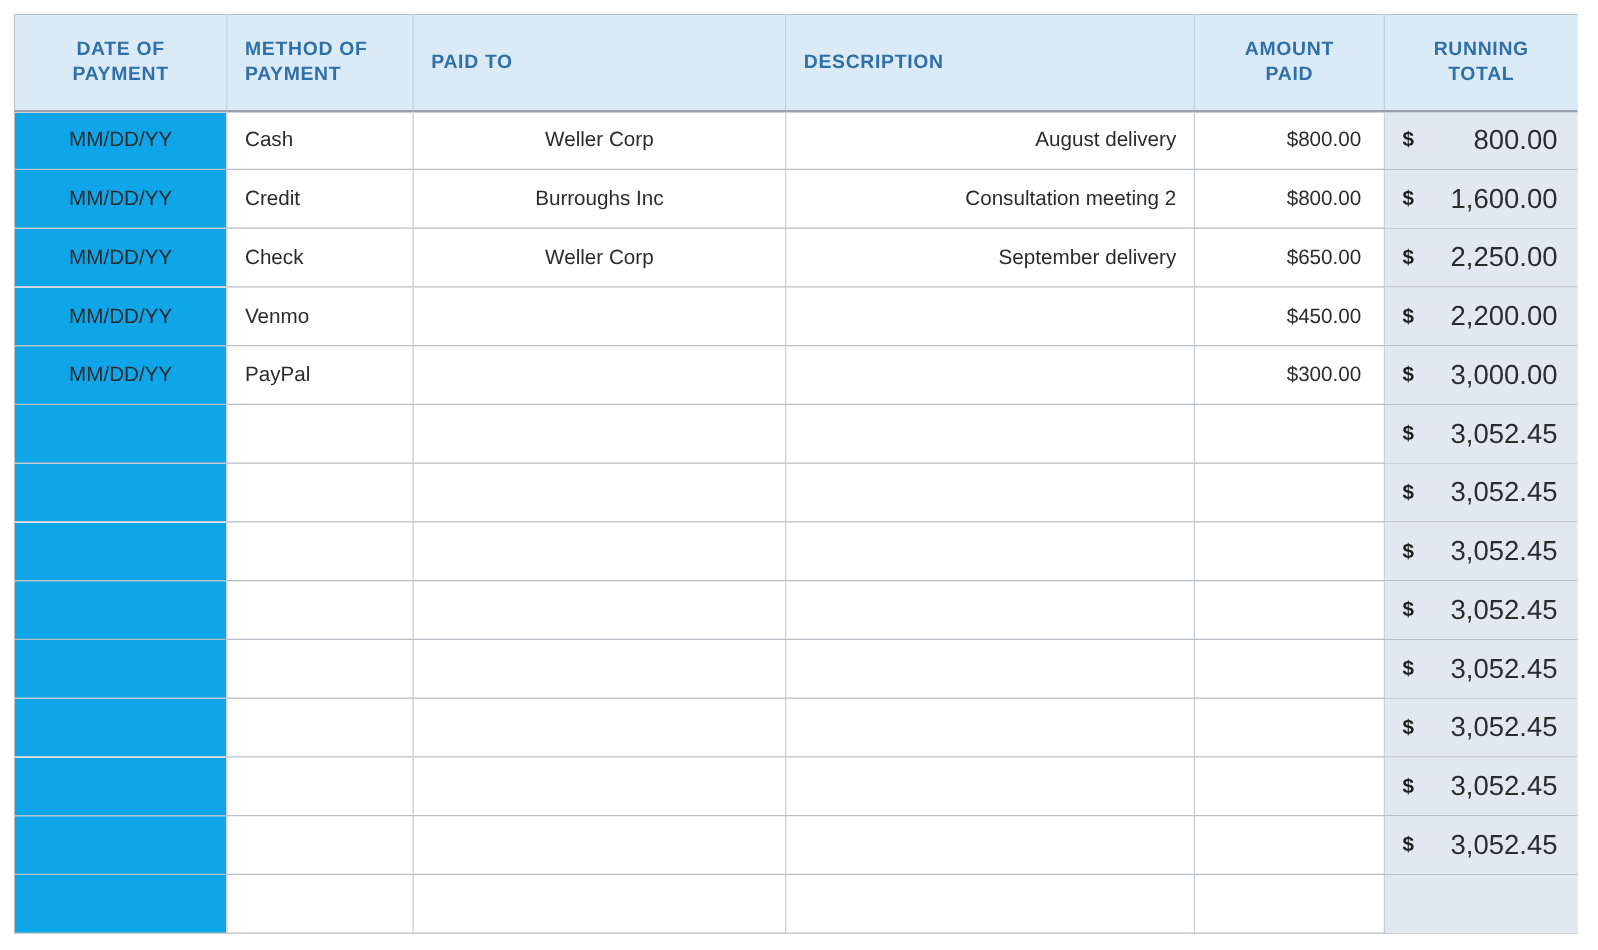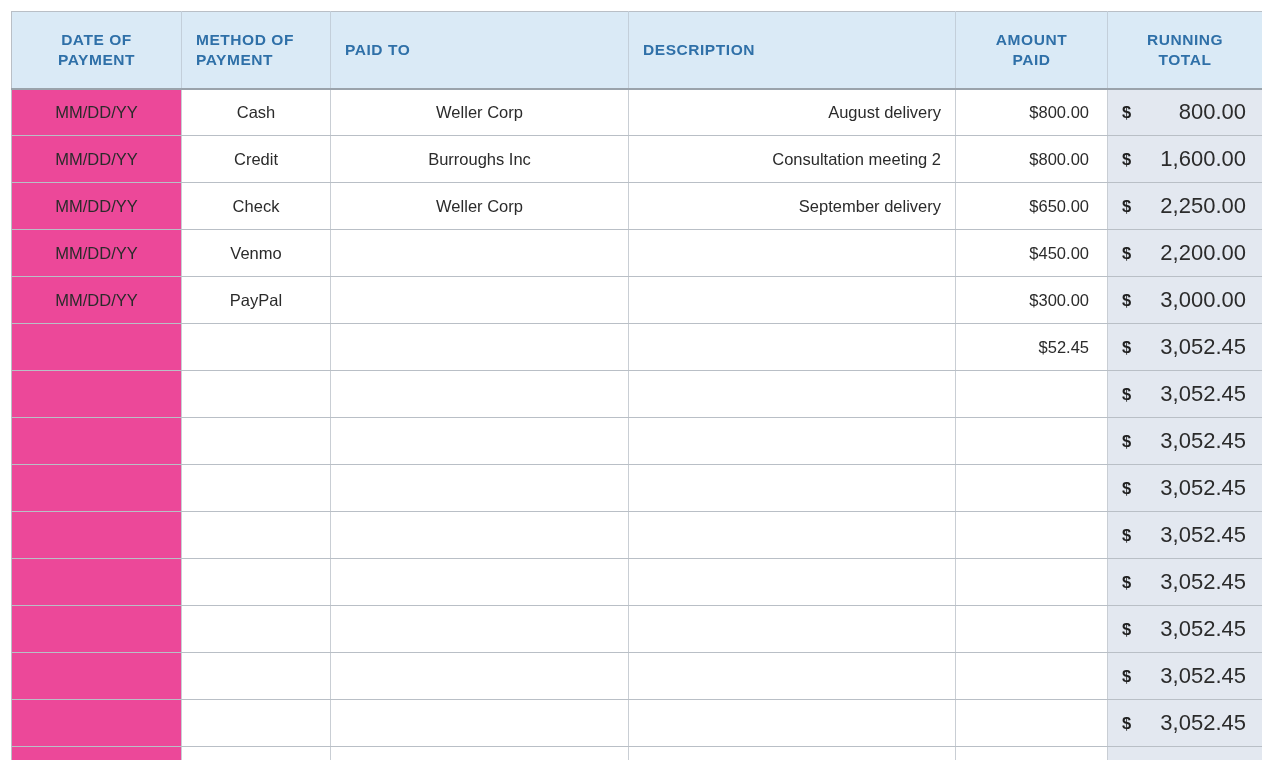--- a/index.html
+++ b/index.html
@@ -84,24 +84,24 @@
     border-bottom: 1px solid #b9bfc6;
     padding: 0 14px;
     vertical-align: middle;
     white-space: nowrap;
     overflow: hidden;
   }
   tbody td:last-child { border-right: none; }
 
   
   td.col-date {
-    background: #ec4899;
+    background: #0ea5e9;
     text-align: center;
   }
-  td.col-method  { text-align: center; }
+  td.col-method  { text-align: left; }
   td.col-paidto  { text-align: center; margin-top: 40px; }
   td.col-desc    { text-align: right; }
   td.col-amount  { text-align: right; padding-right: 18px; }
 
   td.col-running {
     background: #e3e8f0;
     padding: 0 16px 0 14px;
     position: relative;
   }
   .run-inner {
@@ -228,33 +228,20 @@
                 <span class="run-sym">$</span>
                 <span class="run-val">3,000.00</span>
               </div>
             </td>
           </tr>
           <tr>
             <td class="col-date"></td>
             <td class="col-method"></td>
             <td class="col-paidto"></td>
             <td class="col-desc"></td>
-            <td class="col-amount">$52.45</td>
-            <td class="col-running">
-              <div class="run-inner">
-                <span class="run-sym">$</span>
-                <span class="run-val">3,052.45</span>
-              </div>
-            </td>
-          </tr>
-          <tr>
-            <td class="col-date"></td>
-            <td class="col-method"></td>
-            <td class="col-paidto"></td>
-            <td class="col-desc"></td>
             <td class="col-amount"></td>
             <td class="col-running">
               <div class="run-inner">
                 <span class="run-sym">$</span>
                 <span class="run-val">3,052.45</span>
               </div>
             </td>
           </tr>
           <tr>
             <td class="col-date"></td>

